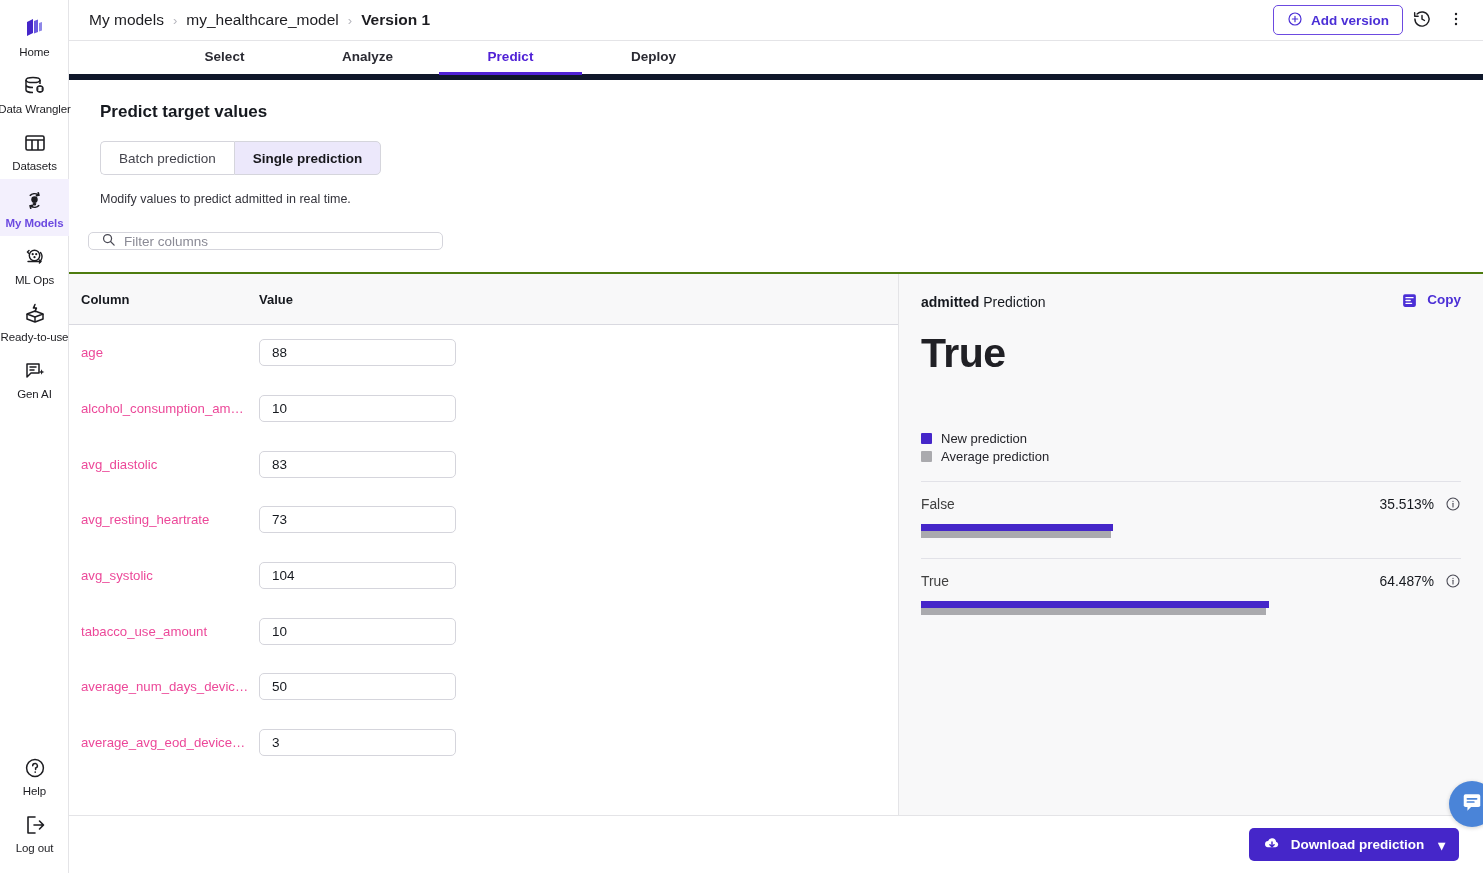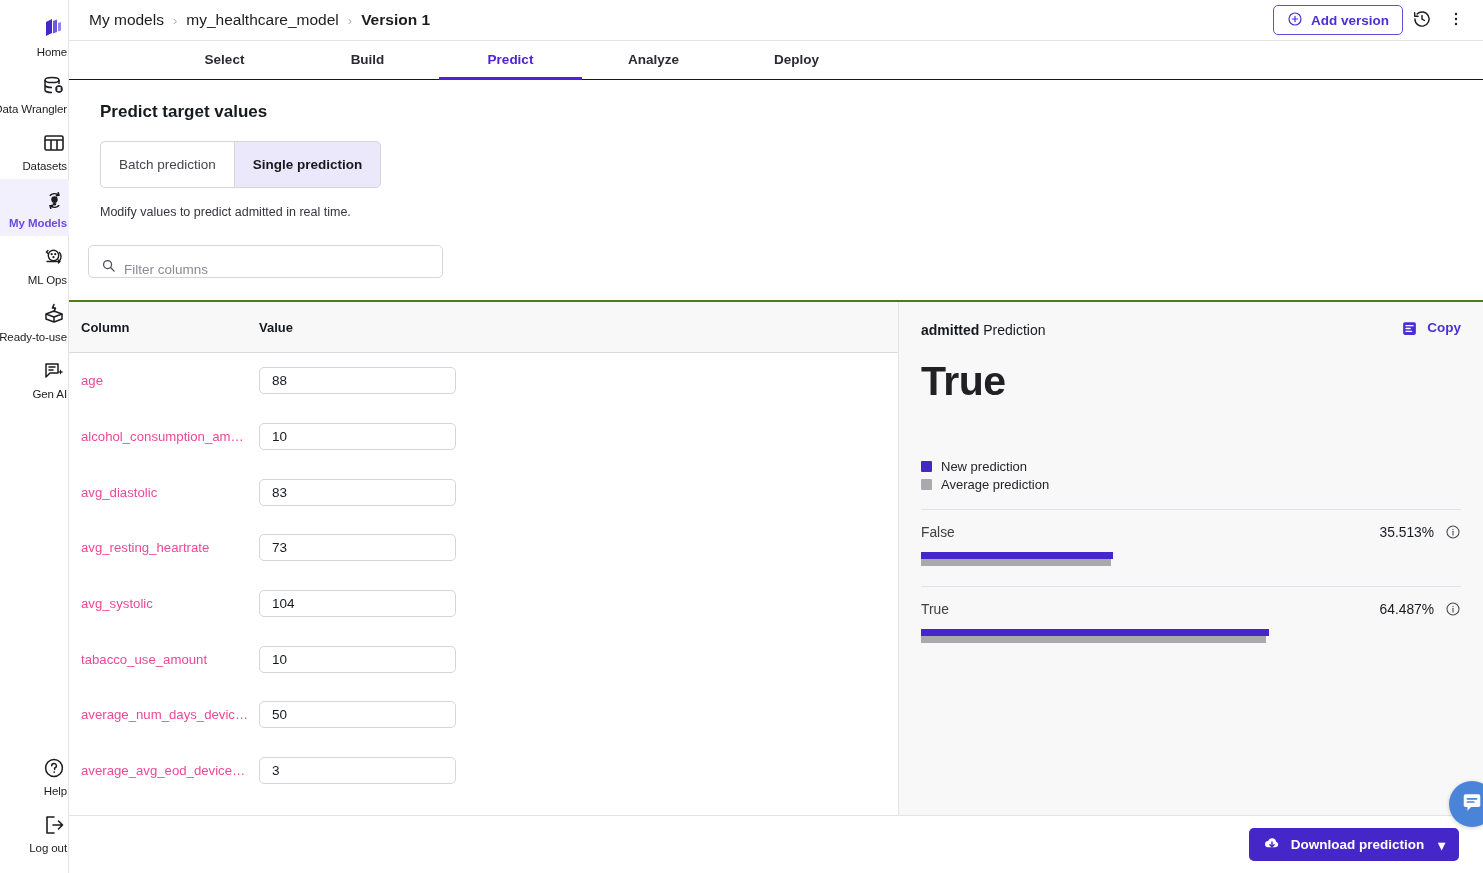--- a/index.html
+++ b/index.html
@@ -19,21 +19,21 @@
     border-right: 1px solid #e4e4e7;
     flex: 0 0 69px;
     display: flex; flex-direction: column;
     align-items: stretch;
     padding-top: 8px;
     position: relative;
   }
   .nav-item {
     width: 69px;
     padding: 8px 2px 6px 2px;
-    display: flex; flex-direction: column; align-items: flex-end; gap: 4px;
+    display: flex; flex-direction: column; align-items: center; gap: 4px;
     cursor: pointer;
     text-decoration: none;
     color: #1d1d21;
   }
   .nav-item .ico { width: 26px; height: 26px; display:flex; align-items:center; justify-content:center; }
   .nav-item .lbl {
     font-size: 11.5px; line-height: 13px; text-align: center;
     letter-spacing: -0.1px; white-space: nowrap;
   }
   .nav-item.active { background: #f3f0fd; }
@@ -66,57 +66,57 @@
     font-family: inherit;
   }
   .icon-btn {
     width: 30px; height: 30px; border: none; background: none;
     display: flex; align-items: center; justify-content: center;
     cursor: pointer; border-radius: 4px;
   }
 
   .tabs {
     height: 39px; flex: 0 0 39px;
-    border-bottom: 1px solid #0f172a;
+    border-bottom: 6px solid #0f172a;
     display: flex; align-items: stretch;
     padding-left: 84px;
     background: #fff;
   }
   .tab {
     min-width: 143px; display: flex; align-items: center; justify-content: center;
     font-size: 13.5px; font-weight: 700; color: #2b2b33;
     cursor: pointer; border-bottom: 3px solid transparent;
     margin-bottom: -1px;
   }
   .tab.active { color: #5021d6; border-bottom-color: #5021d6; }
 
   .content { flex: 1 1 auto; display: flex; flex-direction: column; min-height: 0; }
 
   .section-head { padding: 22px 0 0 31px; }
   .section-title { font-size: 17px; font-weight: 700; color: #16191f; }
 
   .seg-group { display: flex; margin: 19px 0 0 31px; width: fit-content; }
   .seg {
-    height: 47px; padding: 0 18px;
+    height: 34px; padding: 0 18px;
     display: flex; align-items: center; justify-content: center;
     border: 1px solid #d5d5dc; background: #fff;
     font-size: 13.5px; color: #44444d; cursor: pointer;
     font-family: inherit;
   }
   .seg:first-child { border-radius: 5px 0 0 5px; border-right: none; }
   .seg:last-child { border-radius: 0 5px 5px 0; }
   .seg.active { background: #ece8fb; color: #17171c; font-weight: 700; border-color: #d5d5dc; }
 
   .hint { margin: 17px 0 0 31px; font-size: 12.5px; color: #34343c; }
 
   .search-wrap {
     margin: 26px 0 0 19px;
-    width: 355px; height: 33px;
+    width: 355px; height: 18px;
     border: 1px solid #d5d5dc; border-radius: 5px;
-    display: flex; align-items: flex-end; gap: 8px;
+    display: flex; align-items: center; gap: 8px;
     padding: 0 12px; background: #fff;
   }
   .search-wrap input {
     flex: 1 1 auto; border: none; outline: none; background: transparent;
     font-size: 13.5px; font-family: inherit; color: #16191f;
   }
   .search-wrap input::placeholder { color: #8a8a95; }
 
   .split { flex: 1 1 auto; display: flex; min-height: 0; margin-top: 22px;
            border-top: 2px solid #4d7c0f; }
@@ -370,23 +370,22 @@
                 <circle cx="12" cy="12" r="1.6"></circle>
                 <circle cx="12" cy="18.6" r="1.6"></circle>
             </svg>
           </span>
         </button>
       </div>
     </div>
 
     <div class="tabs">
       <div class="tab">Select</div>
-      <div class="tab">Build</div>
+      <div class="tab">Analyze</div>
       <div class="tab active">Predict</div>
-      <div class="tab">Analyze</div>
       <div class="tab">Deploy</div>
     </div>
 
     <div class="content">
 
       <div class="section-head">
         <div class="section-title">Predict target values</div>
       </div>
 
       <div class="seg-group">

